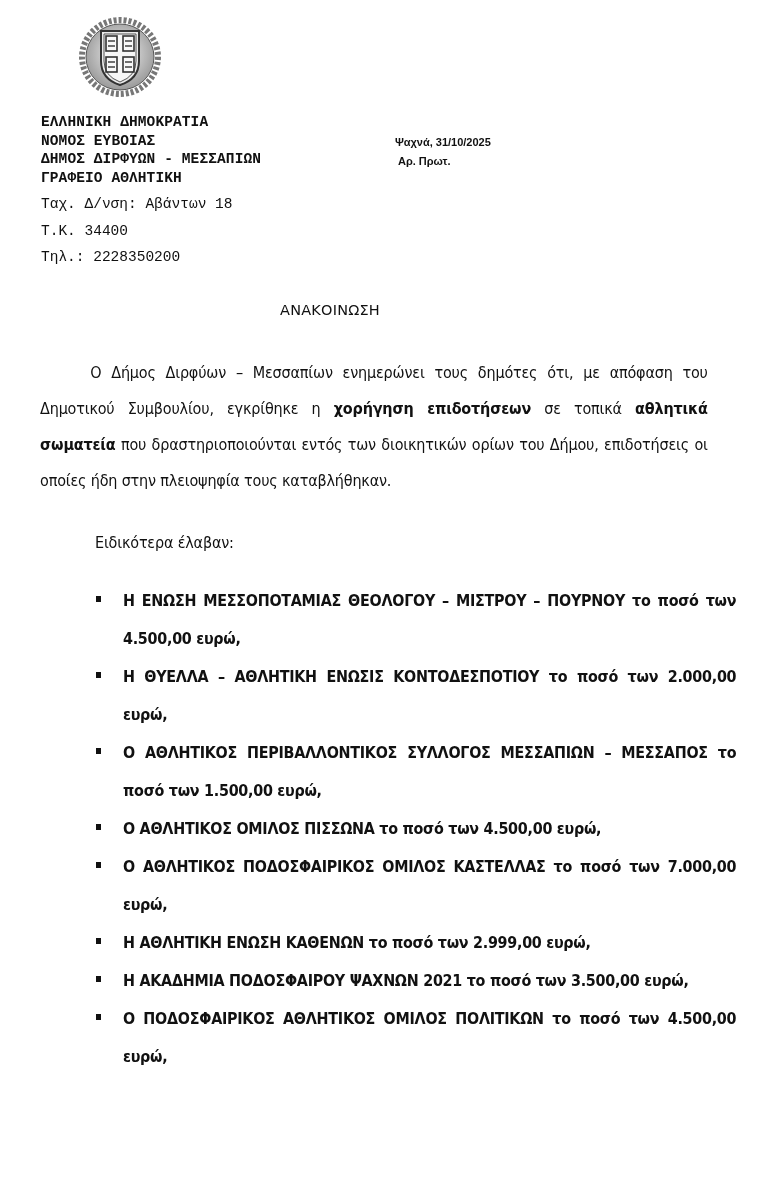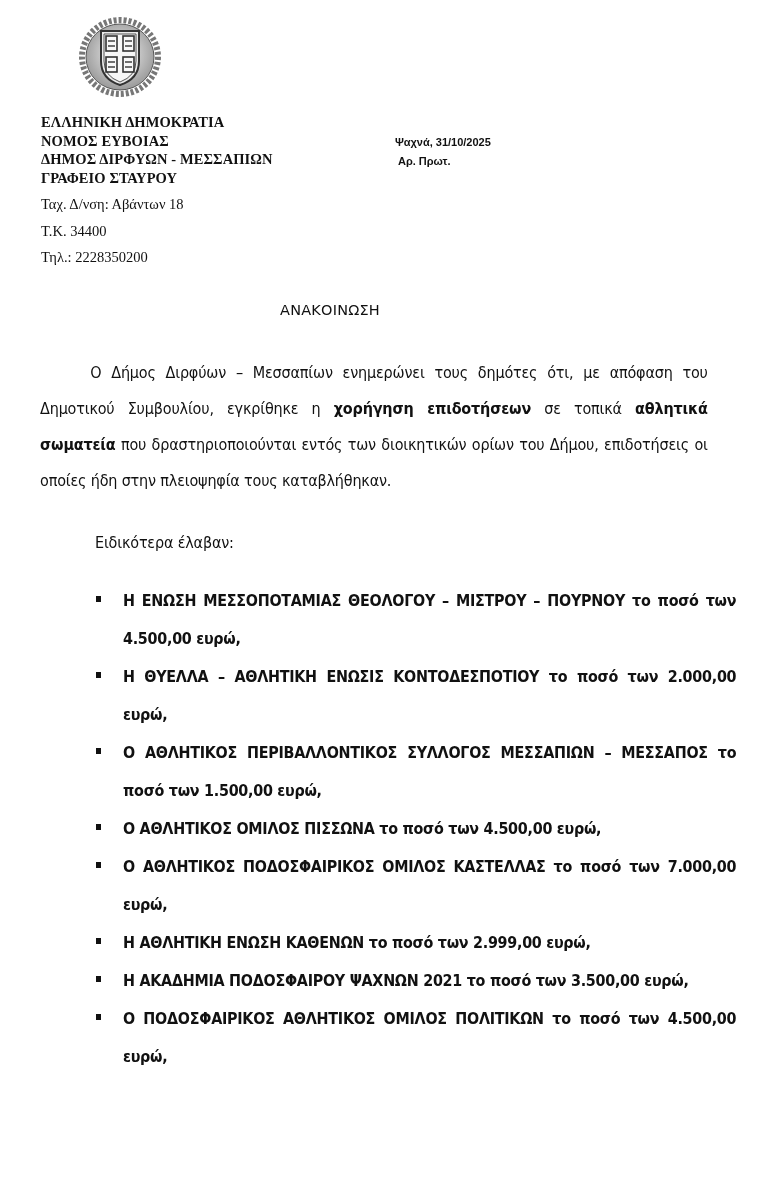--- a/index.html
+++ b/index.html
@@ -19,21 +19,21 @@
       position: absolute;
       left: 79px;
       top: 17px;
       width: 82px;
       height: 80px;
     }
     .header-left {
       position: absolute;
       left: 41px;
       top: 113px;
-      font-family: Liberation Serif, serif;
+      font-family: Liberation Mono, monospace;
       font-size: 14.5px;
       line-height: 18.5px;
     }
     .header-left .bold {
       font-weight: bold;
       letter-spacing: 0.1px;
     }
     .header-left .reg {
       font-weight: normal;
       margin-top: 8px;
@@ -151,21 +151,21 @@
   <line x1="29" y1="45" x2="36" y2="45" stroke="#333" stroke-width="1.4"></line>
   <line x1="29" y1="50" x2="36" y2="50" stroke="#333" stroke-width="1.4"></line>
   <line x1="46" y1="45" x2="53" y2="45" stroke="#333" stroke-width="1.4"></line>
   <line x1="46" y1="50" x2="53" y2="50" stroke="#333" stroke-width="1.4"></line>
 </svg>
 
 <div class="header-left">
   <div class="bold">ΕΛΛΗΝΙΚΗ  ΔΗΜΟΚΡΑΤΙΑ</div>
   <div class="bold">ΝΟΜΟΣ ΕΥΒΟΙΑΣ</div>
   <div class="bold">ΔΗΜΟΣ  ΔΙΡΦΥΩΝ - ΜΕΣΣΑΠΙΩΝ</div>
-  <div class="bold">ΓΡΑΦΕΙΟ ΣΤΑΥΡΟΥ</div>
+  <div class="bold">ΓΡΑΦΕΙΟ ΑΘΛΗΤΙΚΗ</div>
   <div class="reg">Ταχ. Δ/νση: Αβάντων 18</div>
   <div class="reg">Τ.Κ. 34400</div>
   <div class="reg">Τηλ.: 2228350200</div>
 </div>
 
 <div class="header-right">
   <div>Ψαχνά, 31/10/2025</div>
   <div class="prot">Αρ. Πρωτ.</div>
 </div>
 

